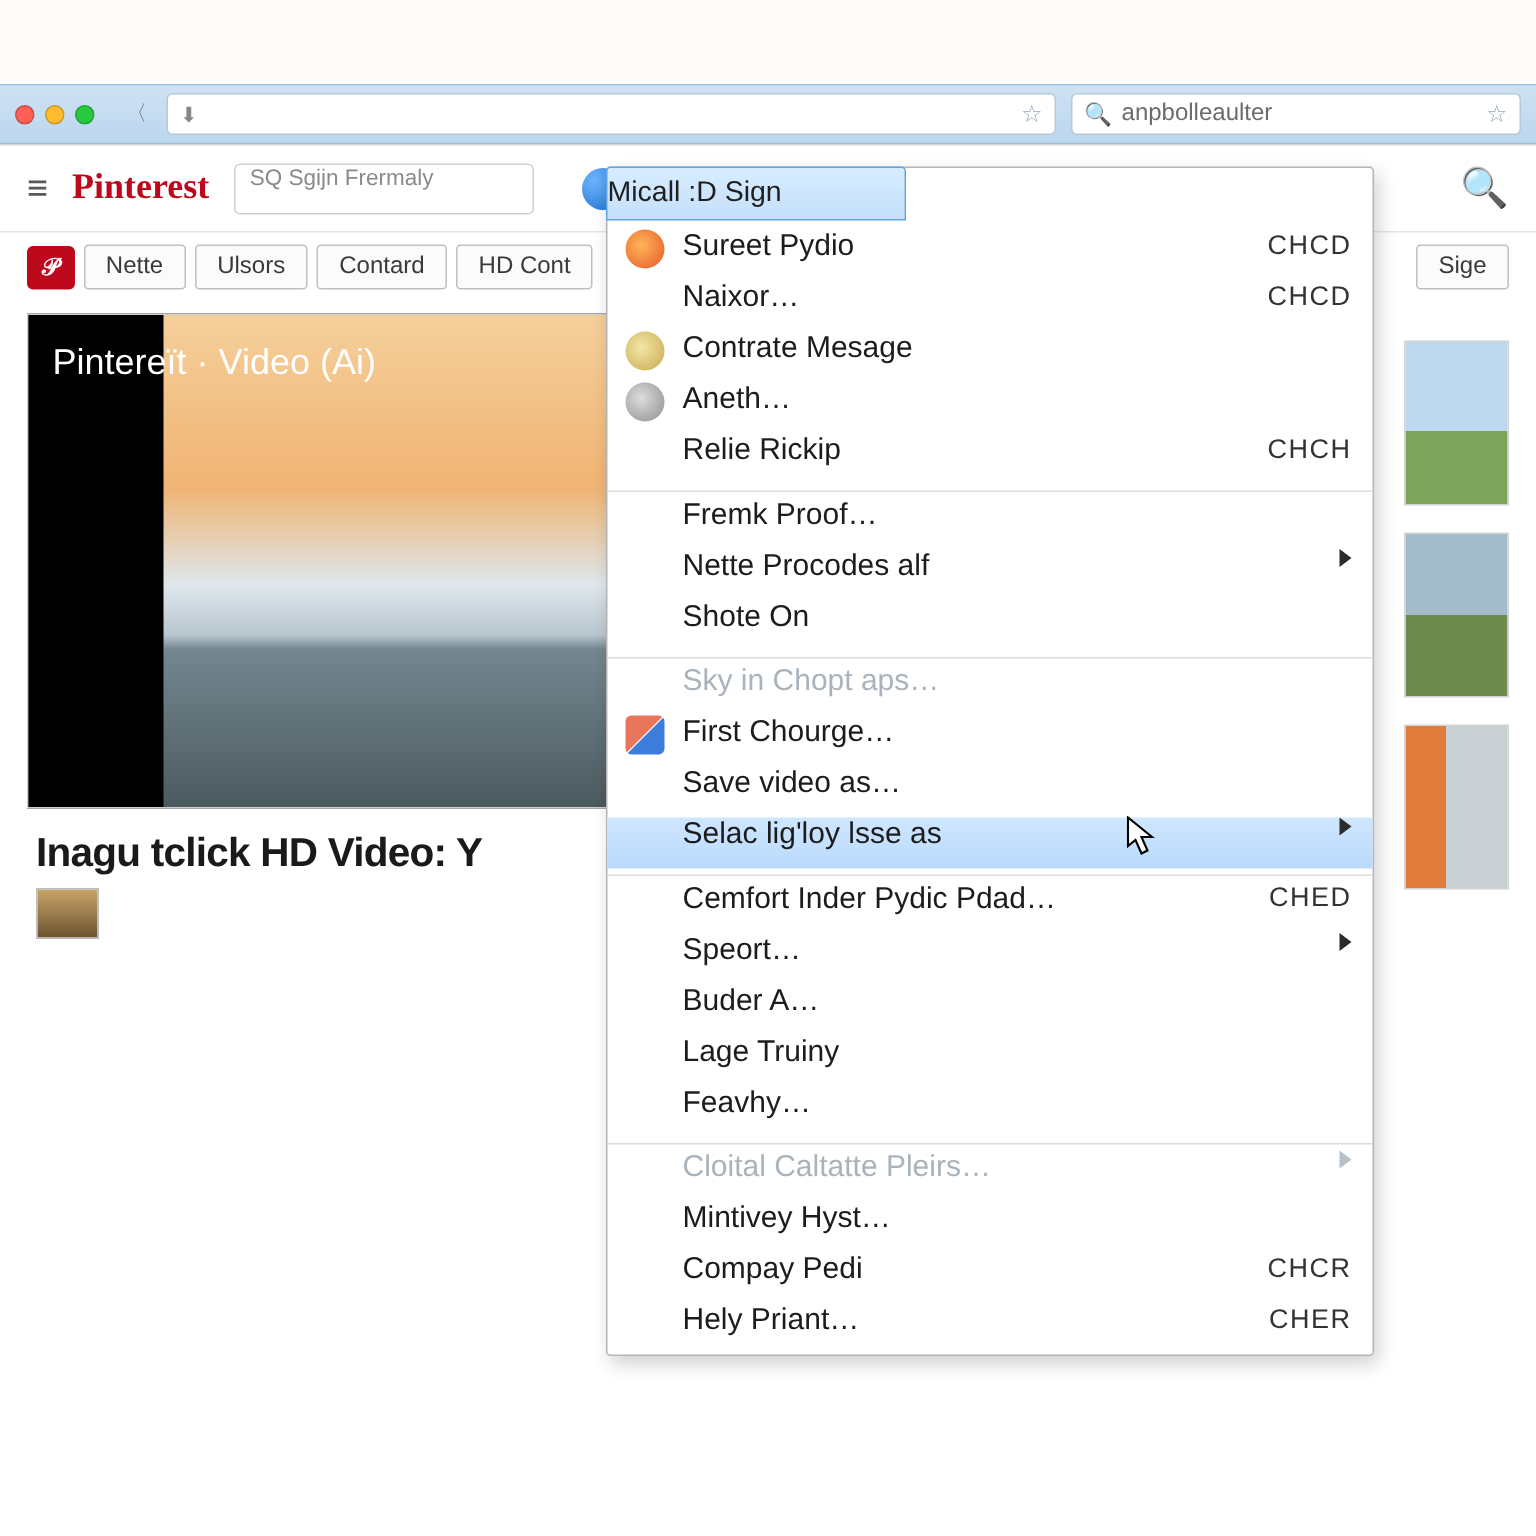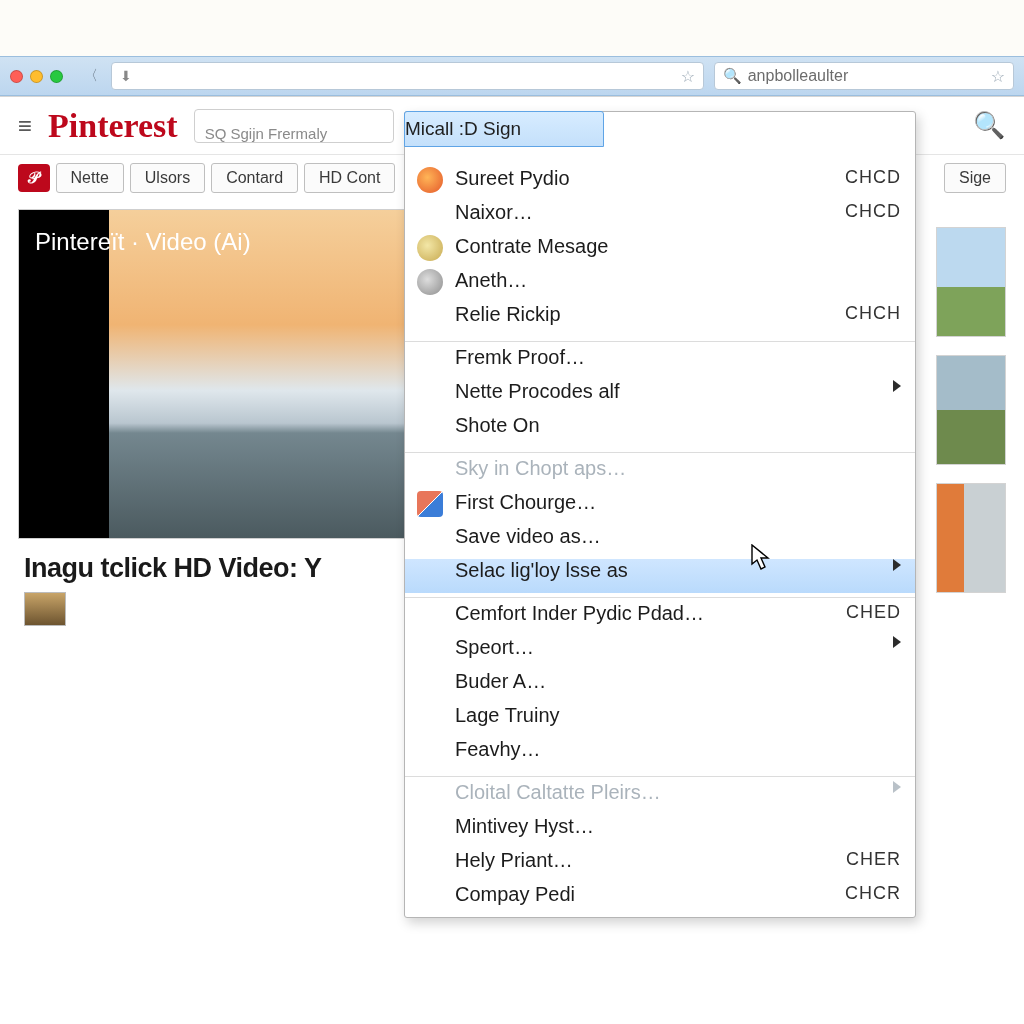--- a/index.html
+++ b/index.html
@@ -18,22 +18,22 @@
   .addr-field .star { margin-left:auto; color:#9aa8b5; font-size:16px; }
   .search-field { width:300px; height:28px; background:#fff; border:1px solid #b7c8d8; border-radius:4px; display:flex; align-items:center; padding:0 8px; gap:6px; color:#6c6c6c; }
   .search-field .mag{color:#6c6c6c;font-size:15px}
   .search-field .txt{flex:1}
   .search-field .star{color:#9aa8b5;font-size:16px}
 
   
   .page { position:absolute; top:96px; left:0; right:0; bottom:0; background:#fff; border-top:1px solid #d5d5d5; }
   .site-header { height:58px; display:flex; align-items:center; gap:16px; padding:0 18px; border-bottom:1px solid #e5e5e5; }
   .hamburger { font-size:24px; color:#595959; }
-  .brand { font-family: "Brush Script MT", cursive; color:#bd081c; font-weight:bold; font-size:34px; letter-spacing:0; }
-  .header-search { width:200px; height:34px; border:1px solid #cfcfcf; border-radius:4px; display:flex; align-items:flex-end; padding:0 10px; color:#8a8a8a; font-size:15px; }
+  .brand { font-family: "Brush Script MT", cursive; color:#bd081c; font-weight:bold; font-size:24px; letter-spacing:0; }
+  .header-search { width:200px; height:34px; border:1px solid #cfcfcf; border-radius:4px; display:flex; align-items:flex-start; padding:0 10px; color:#8a8a8a; font-size:15px; }
   .header-avatars{display:flex; gap:10px; margin-left:16px}
   .avatar-circ{width:28px;height:28px;border-radius:50%;}
   .av1{background:radial-gradient(circle at 30% 30%,#6cb4ff,#1b6fcc)}
   .av2{background:linear-gradient(#58b1e6,#2b78b4);border-radius:6px}
   .av3{background:radial-gradient(circle at 50% 40%,#5db9e0 40%,#f2a43b 42%);}
   .header-mag { margin-left:auto; font-size:26px; color:#3a3a3a; }
 
   
   .nav-row { display:flex; align-items:center; gap:6px; padding:8px 18px 12px; }
   .nav-pill { border:1px solid #bfbfbf; background:#fbfbfb; padding:5px 14px; font-size:16px; color:#3a3a3a; border-radius:3px; }
@@ -61,21 +61,21 @@
 
   
   .side-col{width:70px;display:flex;flex-direction:column;gap:18px;padding-top:18px}
   .side-thumb{width:100%;height:110px;border:1px solid #d3d3d3}
   .st1{background:linear-gradient(#bcd9ef 55%,#7ea35a 55%)}
   .st2{background:linear-gradient(#a4bcc9 50%,#6e8a4d 50%)}
   .st3{background:linear-gradient(90deg,#e07b3a 40%,#c9d0d3 40%)}
 
   
   .context-menu{position:absolute;left:404px;top:111px;width:512px;background:#fff;border:1px solid #b5b5b5;box-shadow:3px 5px 12px rgba(0,0,0,.18);border-radius:3px;z-index:50}
-  .ctx-header{background:linear-gradient(#d7ecff,#c4e0fb);border:1px solid #5fa4e6;margin:-1px -1px 20px -1px;padding:6px 0;font-size:19px;color:#1f1f1f;border-radius:3px 3px 0 0;width:200px}
+  .ctx-header{background:linear-gradient(#d7ecff,#c4e0fb);border:1px solid #5fa4e6;margin:-1px -1px 6px -1px;padding:6px 0;font-size:19px;color:#1f1f1f;border-radius:3px 3px 0 0;width:200px}
   .ctx-row{display:flex;align-items:flex-start;height:34px;padding:0 14px 0 50px;font-size:20px;color:#1c1c1c;position:relative}
   .ctx-row.disabled{color:#aab3bb}
   .ctx-row .ic{position:absolute;left:12px;width:26px;height:26px;border-radius:50%}
   .ic.fox{background:radial-gradient(circle at 40% 40%,#ffb557,#e4582a)}
   .ic.globe{background:radial-gradient(circle at 40% 40%,#f3e7a7,#c7a94f)}
   .ic.grey{background:radial-gradient(circle at 40% 40%,#ddd,#8d8d8d)}
   .ic.pencil{background:linear-gradient(135deg,#e8765a 48%,#fff 50%,#3b7dd8 52%);border-radius:4px}
   .ctx-row .shortcut{margin-left:auto;color:#333;font-size:18px;letter-spacing:1px}
   .ctx-row .chev{margin-left:auto;border-left:8px solid #2c2c2c;border-top:6px solid transparent;border-bottom:6px solid transparent}
   .ctx-row.disabled .chev{border-left-color:#b9c1c8}
@@ -223,26 +223,26 @@
       </div>
       <div class="ctx-sep"></div>
       <div class="ctx-row disabled">
         <span>Cloital Caltatte Pleirs…</span>
         <span class="chev"></span>
       </div>
       <div class="ctx-row">
         <span>Mintivey Hyst…</span>
       </div>
       <div class="ctx-row">
+        <span>Compay Pedi</span>
+        <span class="shortcut">CHCR</span>
+      </div>
+      <div class="ctx-row">
         <span>Hely Priant…</span>
         <span class="shortcut">CHER</span>
-      </div>
-      <div class="ctx-row">
-        <span>Compay Pedi</span>
-        <span class="shortcut">CHCR</span>
       </div>
     </div>
 </div>
 
 <div class="cursor">
   <svg viewBox="0 0 20 28">
       <path d="M1 1 L1 20 L6 16 L10 25 L14 23 L10 14 L17 14 Z" fill="#fff" stroke="#000" stroke-width="1.4"></path>
     </svg>
 </div>
 

